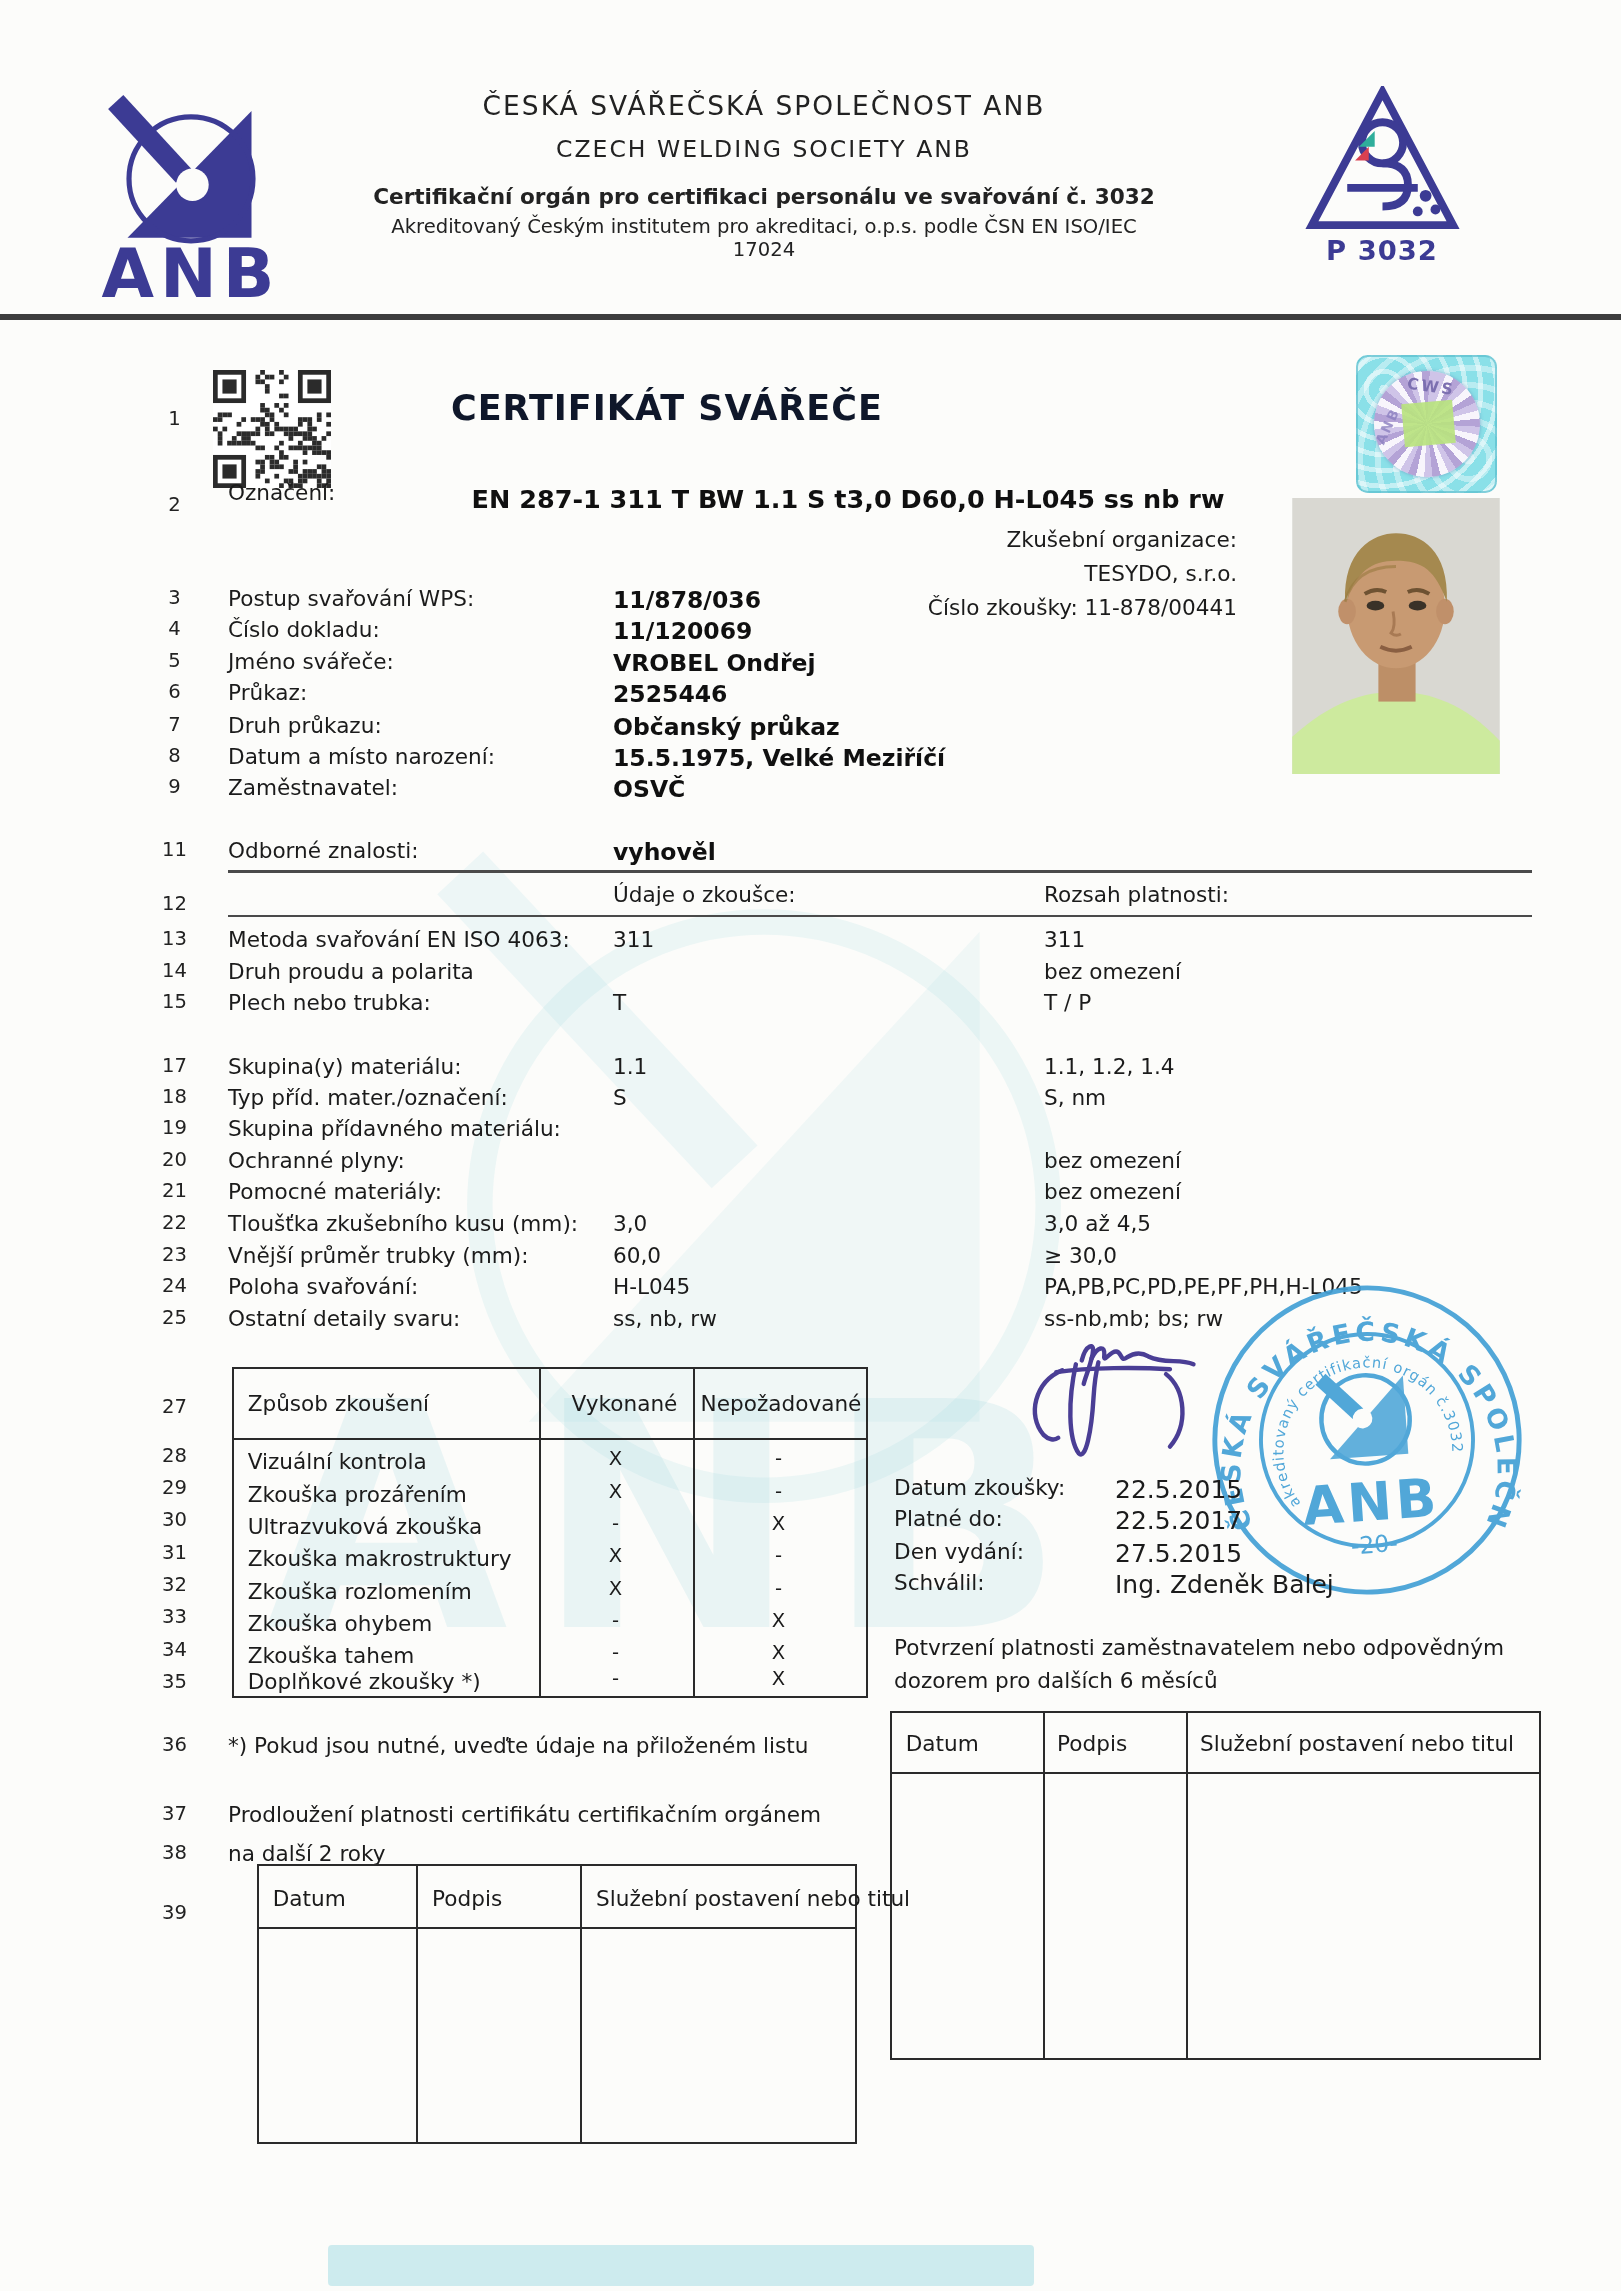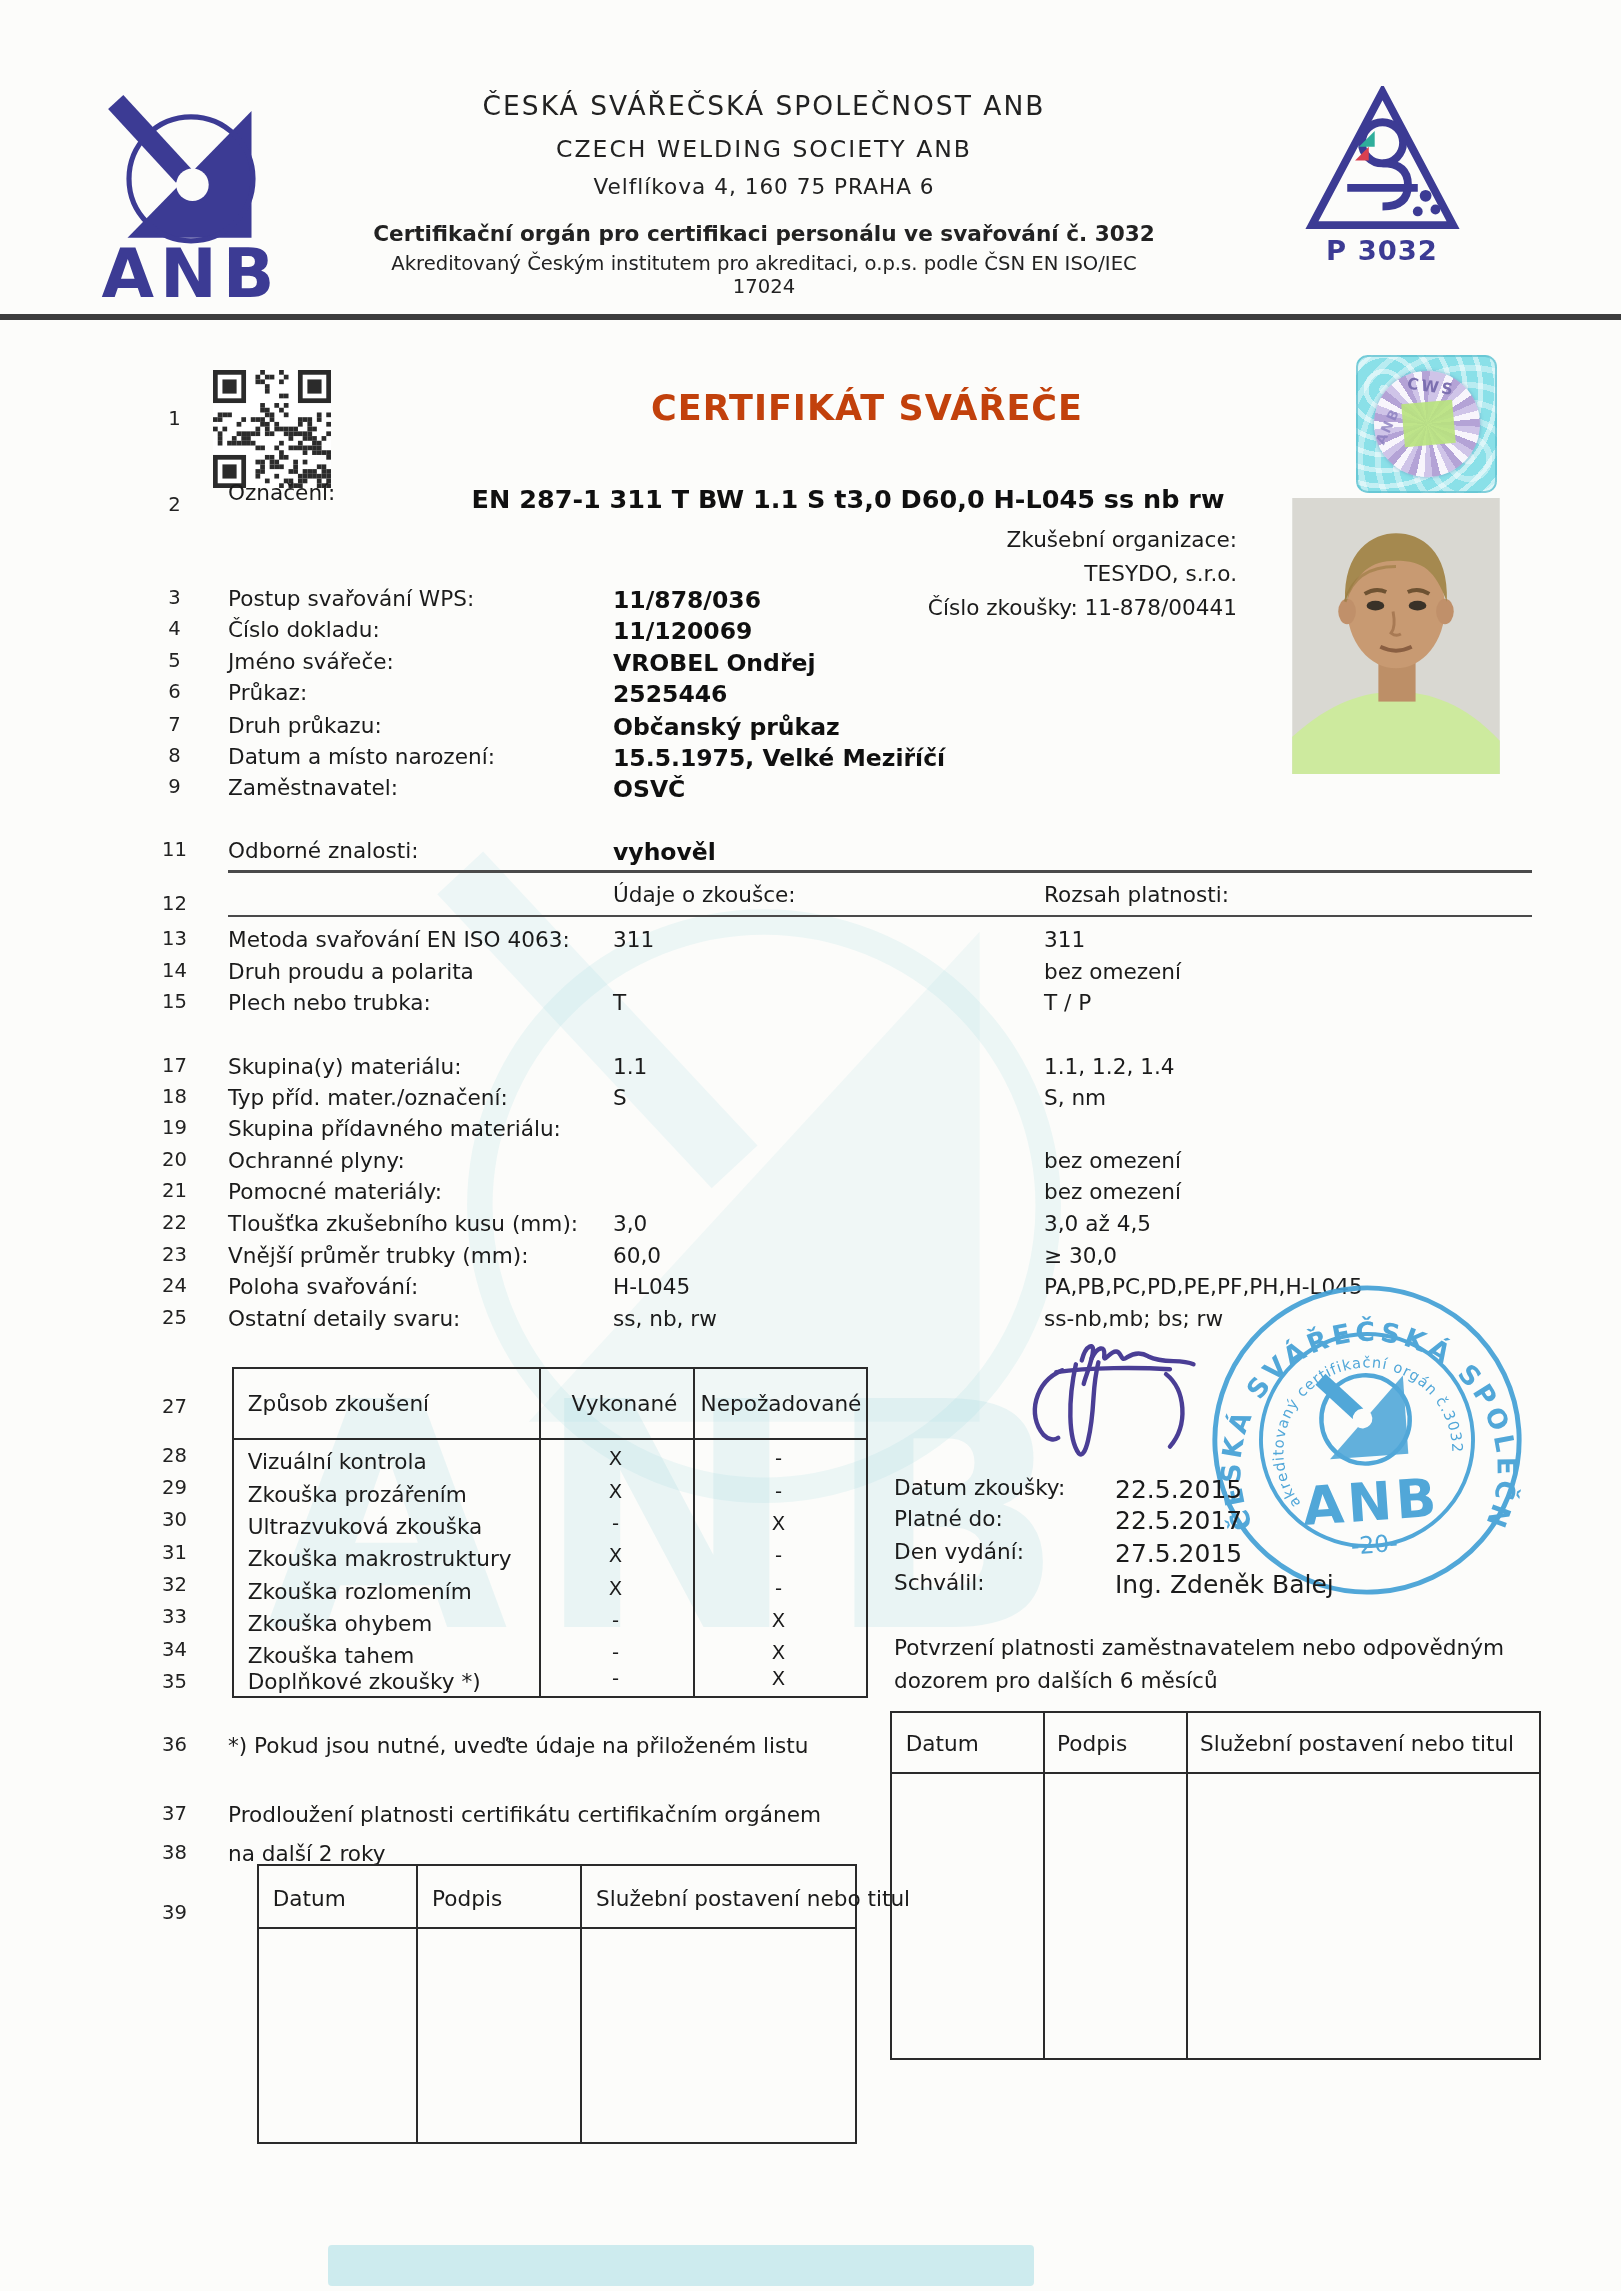--- a/index.html
+++ b/index.html
@@ -22,22 +22,22 @@
   .hrule-top{position:absolute; left:0; top:314px; width:1621px; height:5.9px; background:#3d3d3d;}
   
   .row{position:absolute; left:0; width:1621px; height:31px;}
   .num{position:absolute; left:153px; width:43px; text-align:center; font-size:19.6px; color:#222;}
   .flabel{position:absolute; left:228px; font-size:21.6px; white-space:nowrap;}
   .fvalue{position:absolute; left:613px; font-size:23.5px; font-weight:bold; color:#101010; white-space:nowrap;}
   .stest{position:absolute; left:613px; font-size:21.6px; white-space:nowrap;}
   .srange{position:absolute; left:1044px; font-size:21.6px; white-space:nowrap;}
   .thinrule{position:absolute; left:228px; width:1304px; height:2.9px; background:#4a4a4a;}
   
-  .doc-title{position:absolute; left:470px; top:388px; width:794px; text-align:center;
-    font-size:35px; font-weight:bold; letter-spacing:1px; color:#c2410c;}
+  .doc-title{position:absolute; left:451px; top:388px; width:794px; text-align:left;
+    font-size:35px; font-weight:bold; letter-spacing:1px; color:#0f172a;}
   .desig-value{position:absolute; left:451px; top:484px; width:794px; text-align:center;
     font-size:25.5px; font-weight:bold; color:#101010; white-space:nowrap;}
   .examorg{position:absolute; left:863px; top:523px; width:374px; text-align:right;
     font-size:21.6px; line-height:34px; color:#1b1b1b;}
   
   .ttable{position:absolute; border:2.9px solid #2a2a2a; background:rgba(255,255,255,0.0);}
   .ttable .vline{position:absolute; top:0; bottom:0; width:2px; background:#2a2a2a;}
   .ttable .hline{position:absolute; left:0; right:0; height:2px; background:#2a2a2a;}
   .tcell{position:absolute; font-size:21.6px; white-space:nowrap;}
   .tmark{position:absolute; font-size:19.6px; text-align:center; width:39px;}
@@ -89,21 +89,20 @@
     <polygon points="104,14 104,100 20,100" fill="#3c3b94"></polygon>
     <circle cx="63" cy="60" r="42" fill="none" stroke="#3c3b94" stroke-width="3.5"></circle>
     <line x1="12" y1="8" x2="58" y2="58" stroke="#3c3b94" stroke-width="14"></line>
     <circle cx="64" cy="64" r="11" fill="#fcfcfa"></circle>
     <text x="63" y="140" text-anchor="middle" font-size="46" font-weight="bold" letter-spacing="4" fill="#3c3b94">ANB</text>
   </svg>
 
   <div class="hdr-center">
     <div class="hdr-l1">ČESKÁ SVÁŘEČSKÁ SPOLEČNOST ANB</div>
     <div class="hdr-l2">CZECH WELDING SOCIETY ANB</div>
-    <div class="hdr-l3">Velflíkova 4, 160 75 PRAHA 6</div>
     <div class="hdr-l4">Certifikační orgán pro certifikaci personálu ve svařování č. 3032</div>
     <div class="hdr-l5">Akreditovaný Českým institutem pro akreditaci, o.p.s. podle ČSN EN ISO/IEC 17024</div>
   </div>
 
   <svg class="abs" style="left:1304px; top:86px;" width="157" height="147" viewBox="0 0 160 150">
     <polygon points="80,6 8,142 152,142" fill="none" stroke="#3c3b94" stroke-width="8"></polygon>
     <circle cx="80" cy="58" r="21" fill="none" stroke="#3c3b94" stroke-width="8"></circle>
     <path d="M 80 79 q 26 0 26 22 q 0 22 -26 22" fill="none" stroke="#3c3b94" stroke-width="8"></path>
     <line x1="44" y1="104" x2="116" y2="104" stroke="#3c3b94" stroke-width="8"></line>
     <polygon points="56,62 72,46 72,62" fill="#2fae9b"></polygon>

